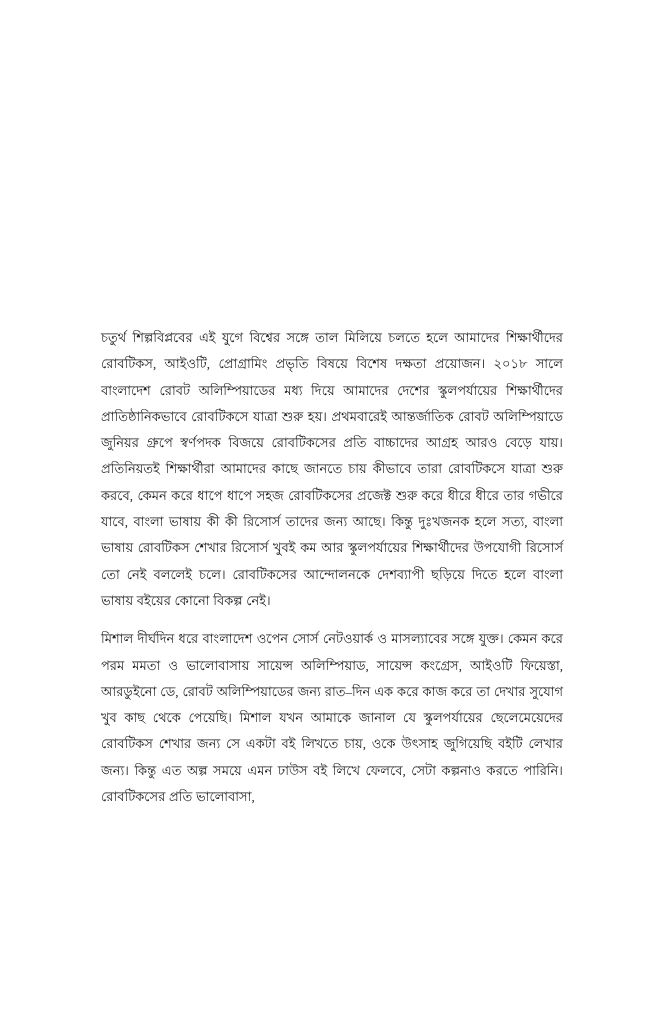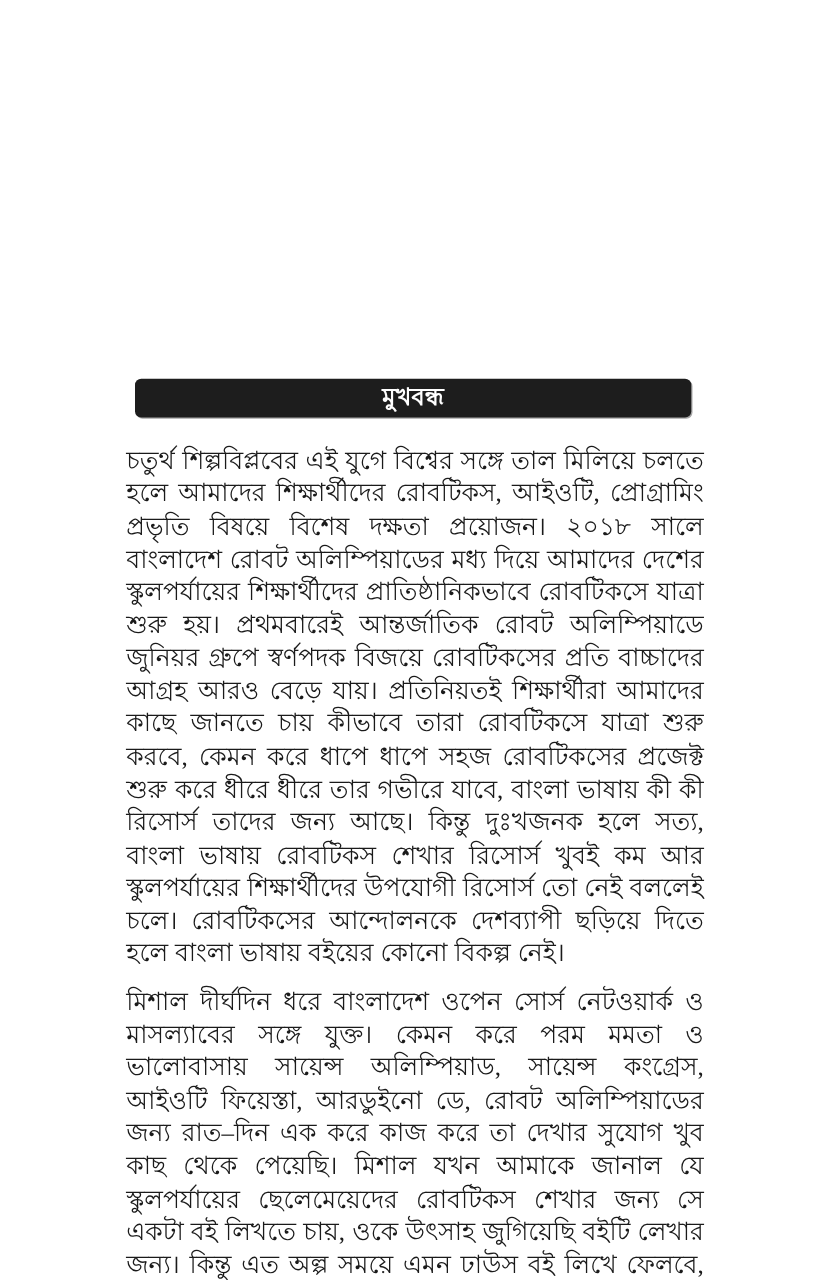--- a/index.html
+++ b/index.html
@@ -58,44 +58,41 @@
     white-space: nowrap;
   }
 
   
   .body-copy {
     margin-top: 22px;
   }
 
   .paragraph {
     font-family: "Liberation Serif", "DejaVu Serif", serif;
-    font-size: 20px;
+    font-size: 13px;
     line-height: 26.3px;
     color: #1a1a1a;
     text-align: justify;
     text-justify: inter-word;
     margin: 0 0 12px 0;
     word-spacing: 0.5px;
   }
   .paragraph:last-child {
     margin-bottom: 12px;
   }
 </style>
 </head>
 <body>
 
 <div class="page">
 
   <div class="page-top-space"></div>
 
   <div class="content">
 
-    <div class="title-banner">
-      <span class="title-text">মুখবন্ধ</span>
-    </div>
 
     <div class="body-copy">
       <p class="paragraph">চতুর্থ শিল্পবিপ্লবের এই যুগে বিশ্বের সঙ্গে তাল মিলিয়ে চলতে হলে আমাদের শিক্ষার্থীদের রোবটিকস, আইওটি, প্রোগ্রামিং প্রভৃতি বিষয়ে বিশেষ দক্ষতা প্রয়োজন। ২০১৮ সালে বাংলাদেশ রোবট অলিম্পিয়াডের মধ্য দিয়ে আমাদের দেশের স্কুলপর্যায়ের শিক্ষার্থীদের প্রাতিষ্ঠানিকভাবে রোবটিকসে যাত্রা শুরু হয়। প্রথমবারেই আন্তর্জাতিক রোবট অলিম্পিয়াডে জুনিয়র গ্রুপে স্বর্ণপদক বিজয়ে রোবটিকসের প্রতি বাচ্চাদের আগ্রহ আরও বেড়ে যায়। প্রতিনিয়তই শিক্ষার্থীরা আমাদের কাছে জানতে চায় কীভাবে তারা রোবটিকসে যাত্রা শুরু করবে, কেমন করে ধাপে ধাপে সহজ রোবটিকসের প্রজেক্ট শুরু করে ধীরে ধীরে তার গভীরে যাবে, বাংলা ভাষায় কী কী রিসোর্স তাদের জন্য আছে। কিন্তু দুঃখজনক হলে সত্য, বাংলা ভাষায় রোবটিকস শেখার রিসোর্স খুবই কম আর স্কুলপর্যায়ের শিক্ষার্থীদের উপযোগী রিসোর্স তো নেই বললেই চলে। রোবটিকসের আন্দোলনকে দেশব্যাপী ছড়িয়ে দিতে হলে বাংলা ভাষায় বইয়ের কোনো বিকল্প নেই।</p>
       <p class="paragraph">মিশাল দীর্ঘদিন ধরে বাংলাদেশ ওপেন সোর্স নেটওয়ার্ক ও মাসল্যাবের সঙ্গে যুক্ত। কেমন করে পরম মমতা ও ভালোবাসায় সায়েন্স অলিম্পিয়াড, সায়েন্স কংগ্রেস, আইওটি ফিয়েস্তা, আরডুইনো ডে, রোবট অলিম্পিয়াডের জন্য রাত–দিন এক করে কাজ করে তা দেখার সুযোগ খুব কাছ থেকে পেয়েছি। মিশাল যখন আমাকে জানাল যে স্কুলপর্যায়ের ছেলেমেয়েদের রোবটিকস শেখার জন্য সে একটা বই লিখতে চায়, ওকে উৎসাহ জুগিয়েছি বইটি লেখার জন্য। কিন্তু এত অল্প সময়ে এমন ঢাউস বই লিখে ফেলবে, সেটা কল্পনাও করতে পারিনি। রোবটিকসের প্রতি ভালোবাসা,</p>
     </div>
 
   </div>
 </div>
 
 </body></html>

